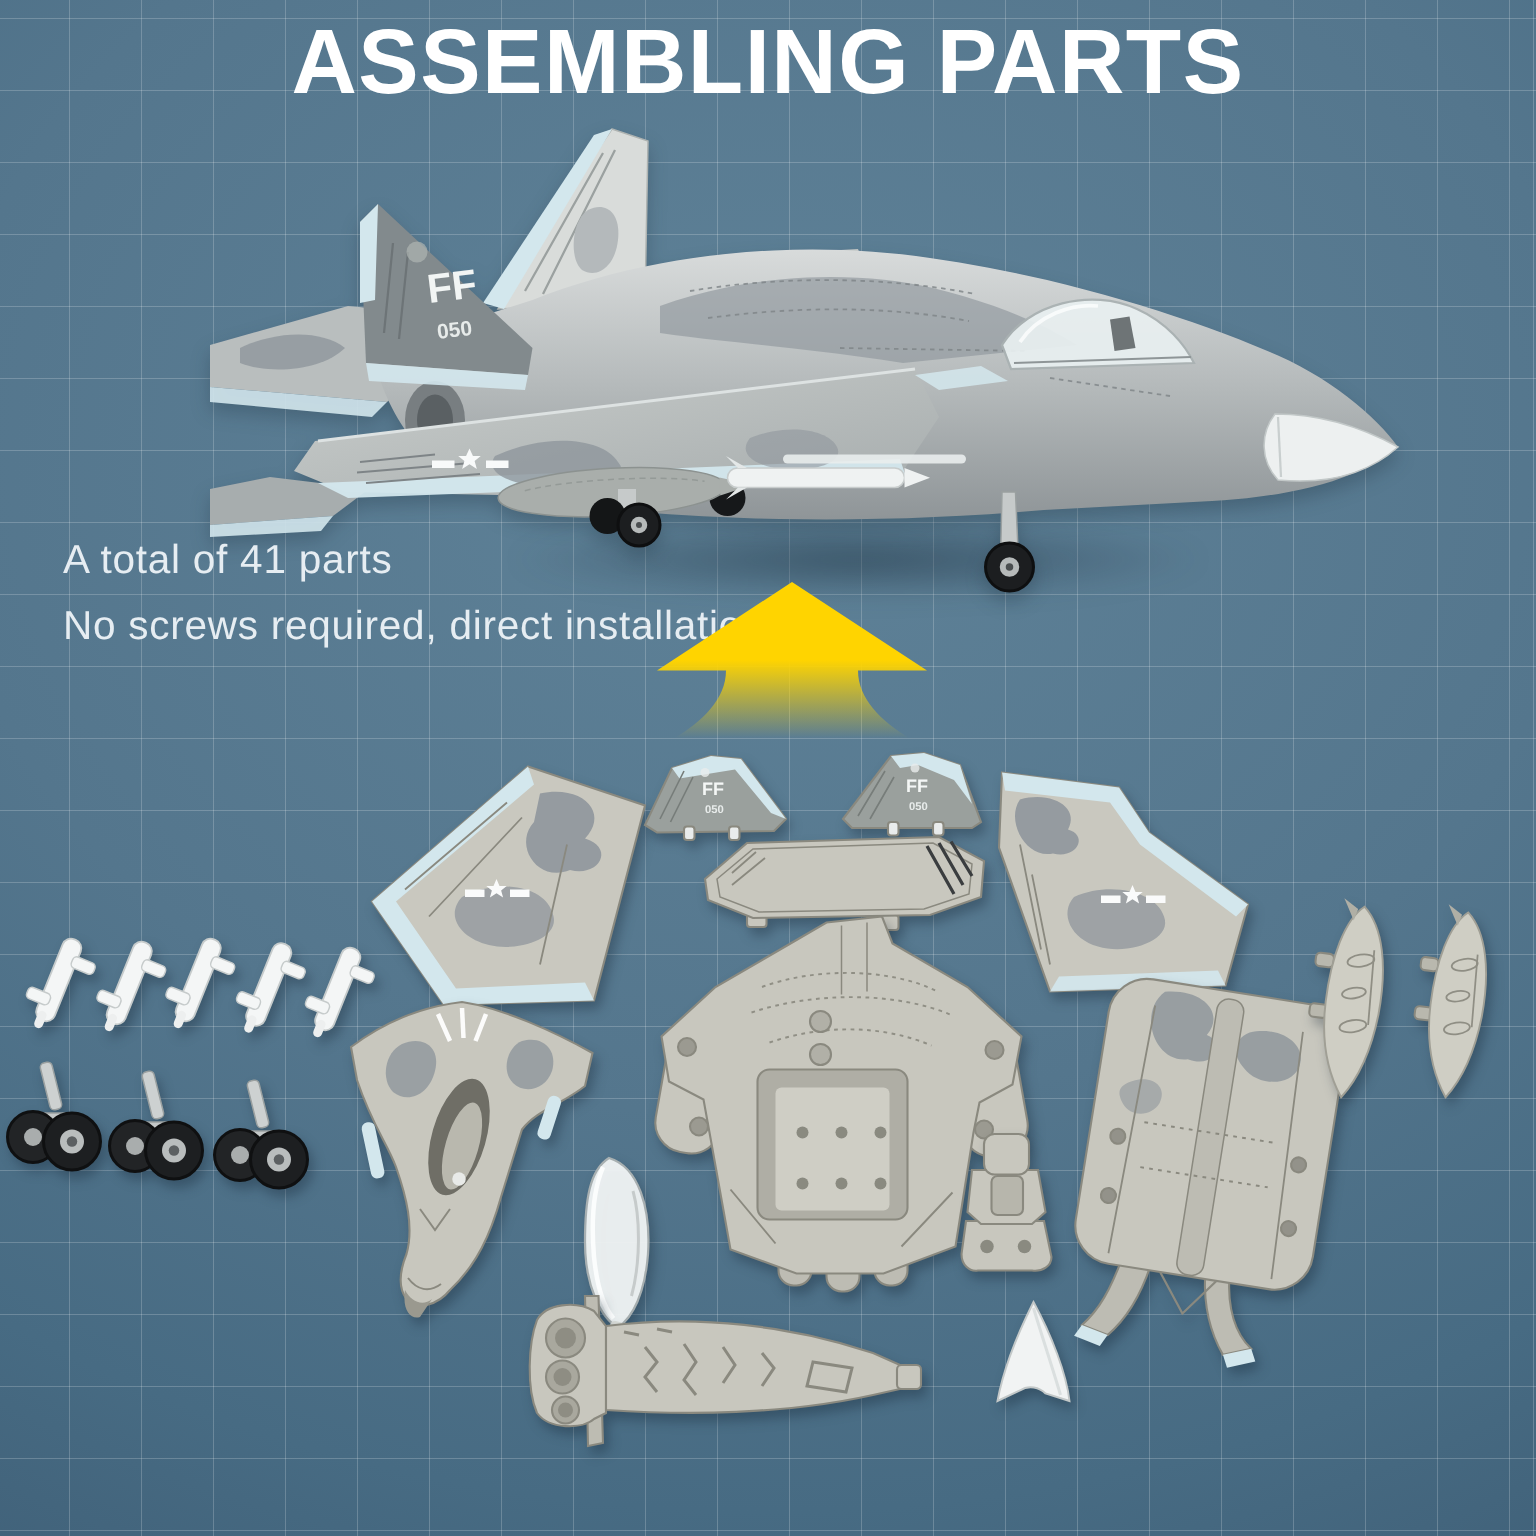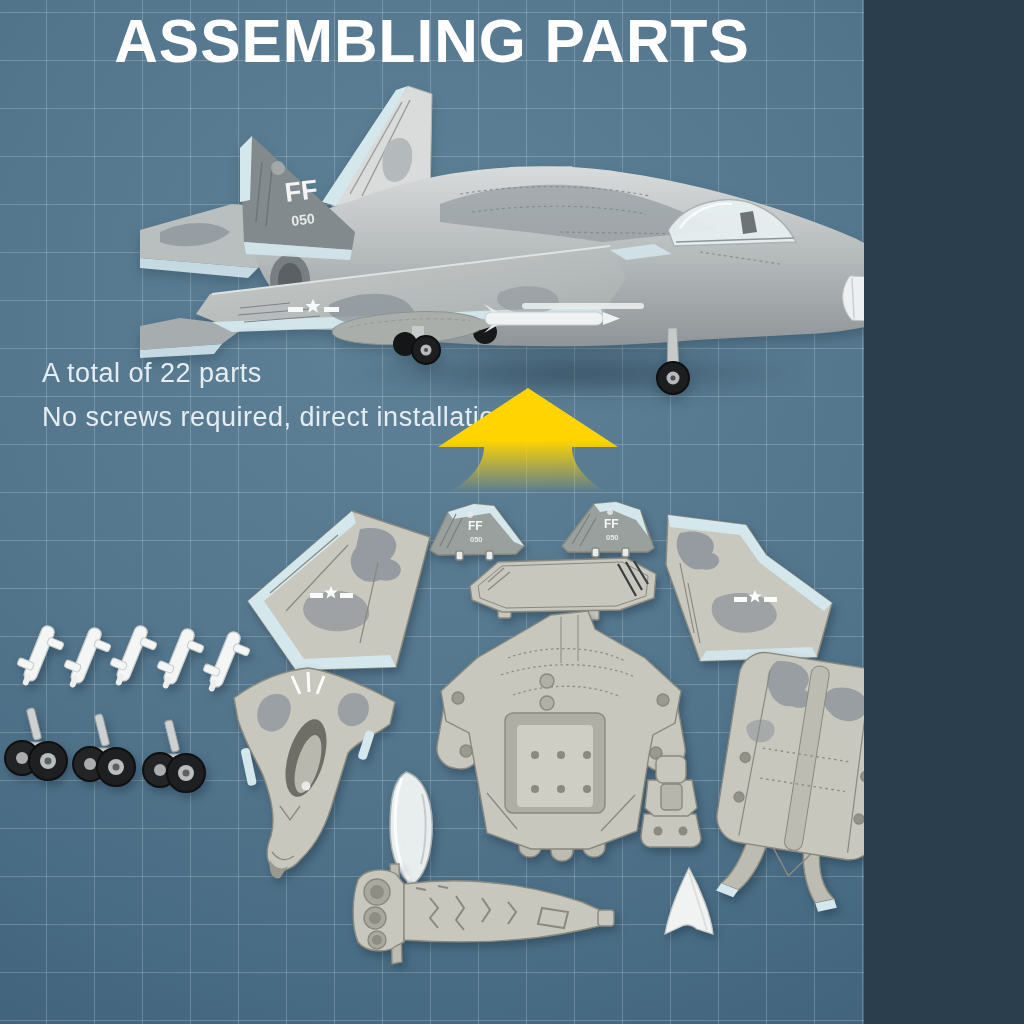--- a/index.html
+++ b/index.html
@@ -1,18 +1,18 @@
 <!DOCTYPE html>
 <html style="--bg: #54768D; --bg-light: #5F8298; --bg-edge: #3B5971; --grid-line: rgba(255,255,255,0.20); --title-text: #FFFFFF; --subtitle-text: #E6EDF2; --arrow: #FFD400; --plastic: #C8C7BE; --plastic-dark: #A7A69C; --plastic-line: #8A897F; --camo: #8F969C; --edge-blue: #D3E7ED; --white-plastic: #F2F4F4; --tire: #1E2022; --shadow: rgba(16,32,46,0.45);"><head>
 <meta charset="utf-8">
 <style>
   html,body{margin:0;padding:0;background:#2b3e4e;}
   *{box-sizing:border-box;}
   #stage{
-    position:relative;width:864px;height:1024px;overflow:hidden;
+    position:relative;width:1024px;height:1024px;overflow:hidden;
     font-family:"Liberation Sans",sans-serif;
     background:radial-gradient(120% 95% at 50% 30%,
       var(--bg-light,#5F8298) 0%, var(--bg,#54768D) 45%,
       #476B83 72%, var(--bg-edge,#3B5971) 100%);
   }
   #grid{
     position:absolute;inset:0;pointer-events:none;
     background-image:
       repeating-linear-gradient(to right, var(--grid-line,rgba(255,255,255,.2)) 0 1px, transparent 1px 48px),
       repeating-linear-gradient(to bottom, var(--grid-line,rgba(255,255,255,.2)) 0 1px, transparent 1px 48px);
@@ -168,21 +168,21 @@
 
     <g>
       <path d="M528,246 L537,246 L539,292 L527,292 Z" fill="#C6CACA" stroke="#9AA0A0" stroke-width="1"></path>
       <circle cx="533" cy="296" r="16" fill="#1C1E20" stroke="#0E0F10" stroke-width="2"></circle>
       <circle cx="533" cy="296" r="6.5" fill="#B6BABA"></circle>
         <circle cx="533" cy="296" r="2.5" fill="#4A4E50"></circle>
     </g>
   </svg>
 
   <div class="info">
-    <p>A total of 22 parts</p>
+    <p>A total of 41 parts</p>
     <p>No screws required, direct installation</p>
   </div>
 
   <svg style="left:428px;top:384px" width="200" height="112" viewBox="0 0 200 112">
     <defs>
       <linearGradient id="arrG" x1="0" y1="0" x2="0" y2="1">
         <stop offset="0" stop-color="#FFD400"></stop>
           <stop offset=".5" stop-color="#FFD400"></stop>
         <stop offset="1" stop-color="#FFD400" stop-opacity="0"></stop>
       </linearGradient>

